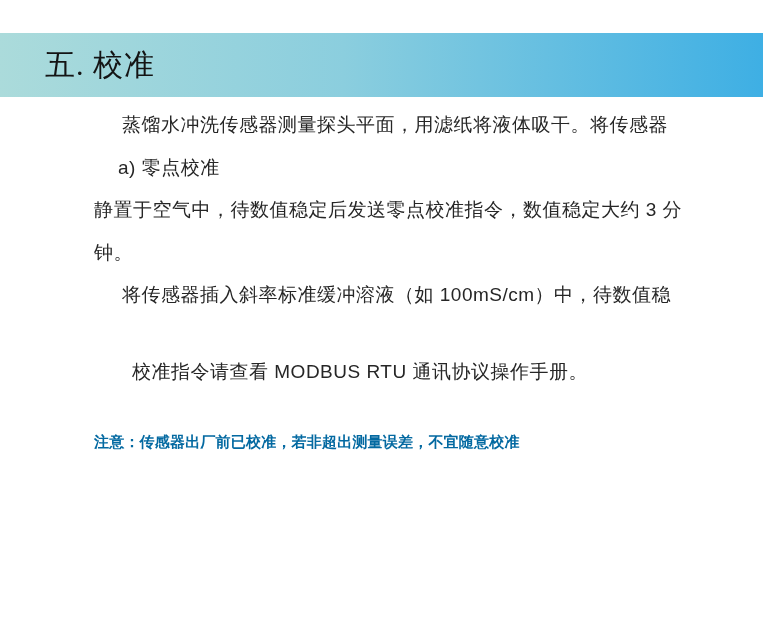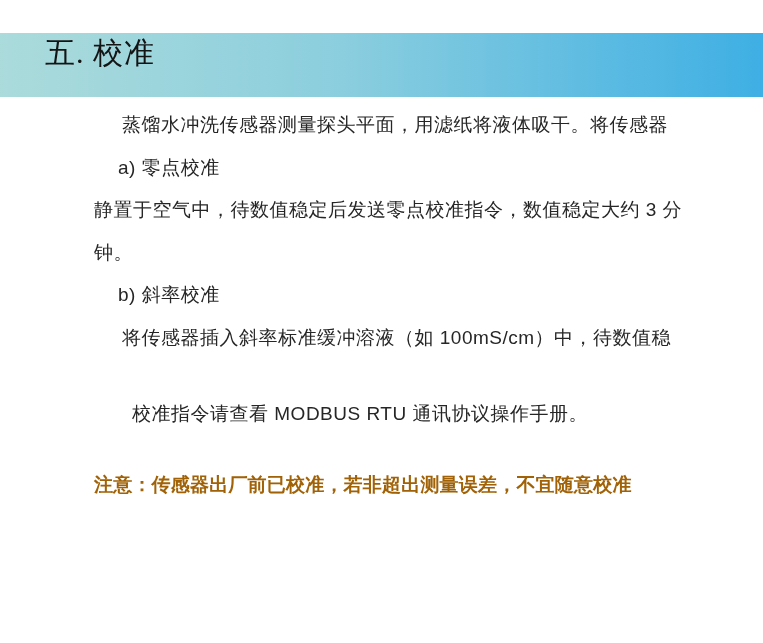--- a/index.html
+++ b/index.html
@@ -15,20 +15,21 @@
     overflow: hidden;
     font-family: "Liberation Sans", "DejaVu Sans", sans-serif;
   }
   .header-band {
     position: absolute;
     top: 33px;
     left: 0;
     width: 763px;
     height: 64px;
     display: flex;
+    align-items: center;
     
   }
   .section-title {
     font-family: "Liberation Serif", "DejaVu Serif", serif;
     font-size: 30px;
     font-weight: 500;
     color: #141414;
     margin-left: 45px;
     letter-spacing: 1px;
     white-space: pre;
@@ -49,38 +50,37 @@
     letter-spacing: 0.5px;
   }
   .indent-none  { padding-left: 0; }
   .indent-item  { padding-left: 24px; }
   .indent-para  { padding-left: 28px; }
   .indent-para2 { padding-left: 38px; text-align: right; }
   .gap-md { margin-top: 34px; }
   .gap-sm { margin-top: 28px; }
   .bold {
     font-weight: bold;
-    color: #a16207;
-    font-size: 19px;
+    color: #0369a1;
+    font-size: 15px;
     letter-spacing: 0.2px;
   }
 </style>
 </head>
 <body>
 
 <div class="page">
 
   <div class="header-band" style="background: linear-gradient(90deg, rgb(171, 219, 219) 0%, rgb(139, 206, 222) 45%, rgb(62, 175, 228) 100%);">
     <div class="section-title">五. 校准</div>
   </div>
 
   <div class="body-text">
       <div class="line indent-para">蒸馏水冲洗传感器测量探头平面，用滤纸将液体吸干。将传感器</div>
       <div class="line indent-item">a) 零点校准</div>
       <div class="line indent-none">静置于空气中，待数值稳定后发送零点校准指令，数值稳定大约 3 分</div>
       <div class="line indent-none">钟。</div>
-      <div class="line indent-item">b) 斜率校准</div>
       <div class="line indent-para">将传感器插入斜率标准缓冲溶液（如 100mS/cm）中，待数值稳</div>
       <div class="line indent-para2 gap-md">校准指令请查看 MODBUS RTU 通讯协议操作手册。</div>
       <div class="line indent-none bold gap-sm">注意：传感器出厂前已校准，若非超出测量误差，不宜随意校准</div>
     </div>
 
 </div>
 
 </body></html>

